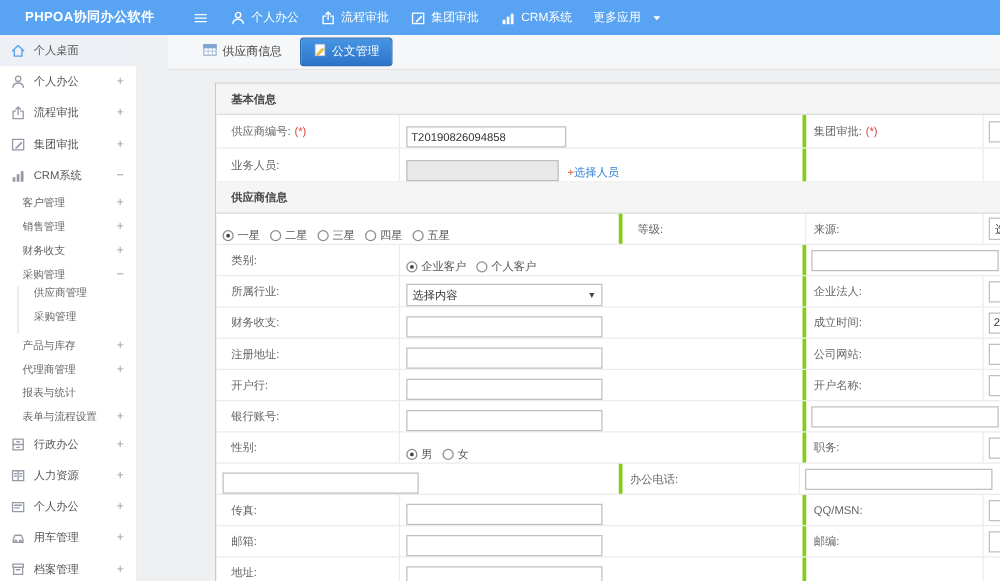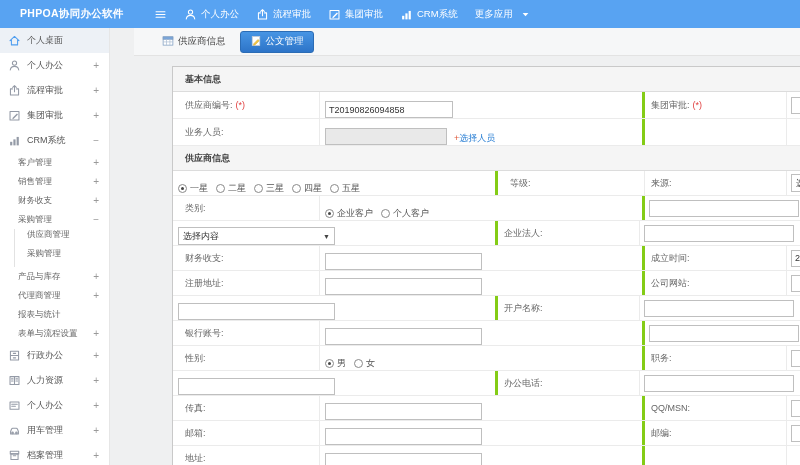--- a/index.html
+++ b/index.html
@@ -367,20 +367,23 @@
               <span class="rdot"></span>
               <span>个人客户</span>
             </span>
           </div>
         </div>
         <div class="cell fld2">
           <input class="txt" type="text" value="" style="width: 150px;">
         </div>
       </div>
       <div class="frow">
+        <div class="cell lab1">
+          <span class="flabel">所属行业:</span>
+        </div>
         <div class="cell fld1">
           <div class="selectbox" style="width: 157px;">
             <span>选择内容</span>
             <span class="sel-caret">▼</span>
           </div>
         </div>
         <div class="cell lab2">
           <span class="flabel">企业法人:</span>
         </div>
         <div class="cell fld2">
@@ -409,20 +412,23 @@
           <input class="txt" type="text" value="" style="width: 157px;">
         </div>
         <div class="cell lab2">
           <span class="flabel">公司网站:</span>
         </div>
         <div class="cell fld2">
           <input class="txt" type="text" value="" style="width: 150px;">
         </div>
       </div>
       <div class="frow">
+        <div class="cell lab1">
+          <span class="flabel">开户行:</span>
+        </div>
         <div class="cell fld1">
           <input class="txt" type="text" value="" style="width: 157px;">
         </div>
         <div class="cell lab2">
           <span class="flabel">开户名称:</span>
         </div>
         <div class="cell fld2">
           <input class="txt" type="text" value="" style="width: 150px;">
         </div>
       </div>

